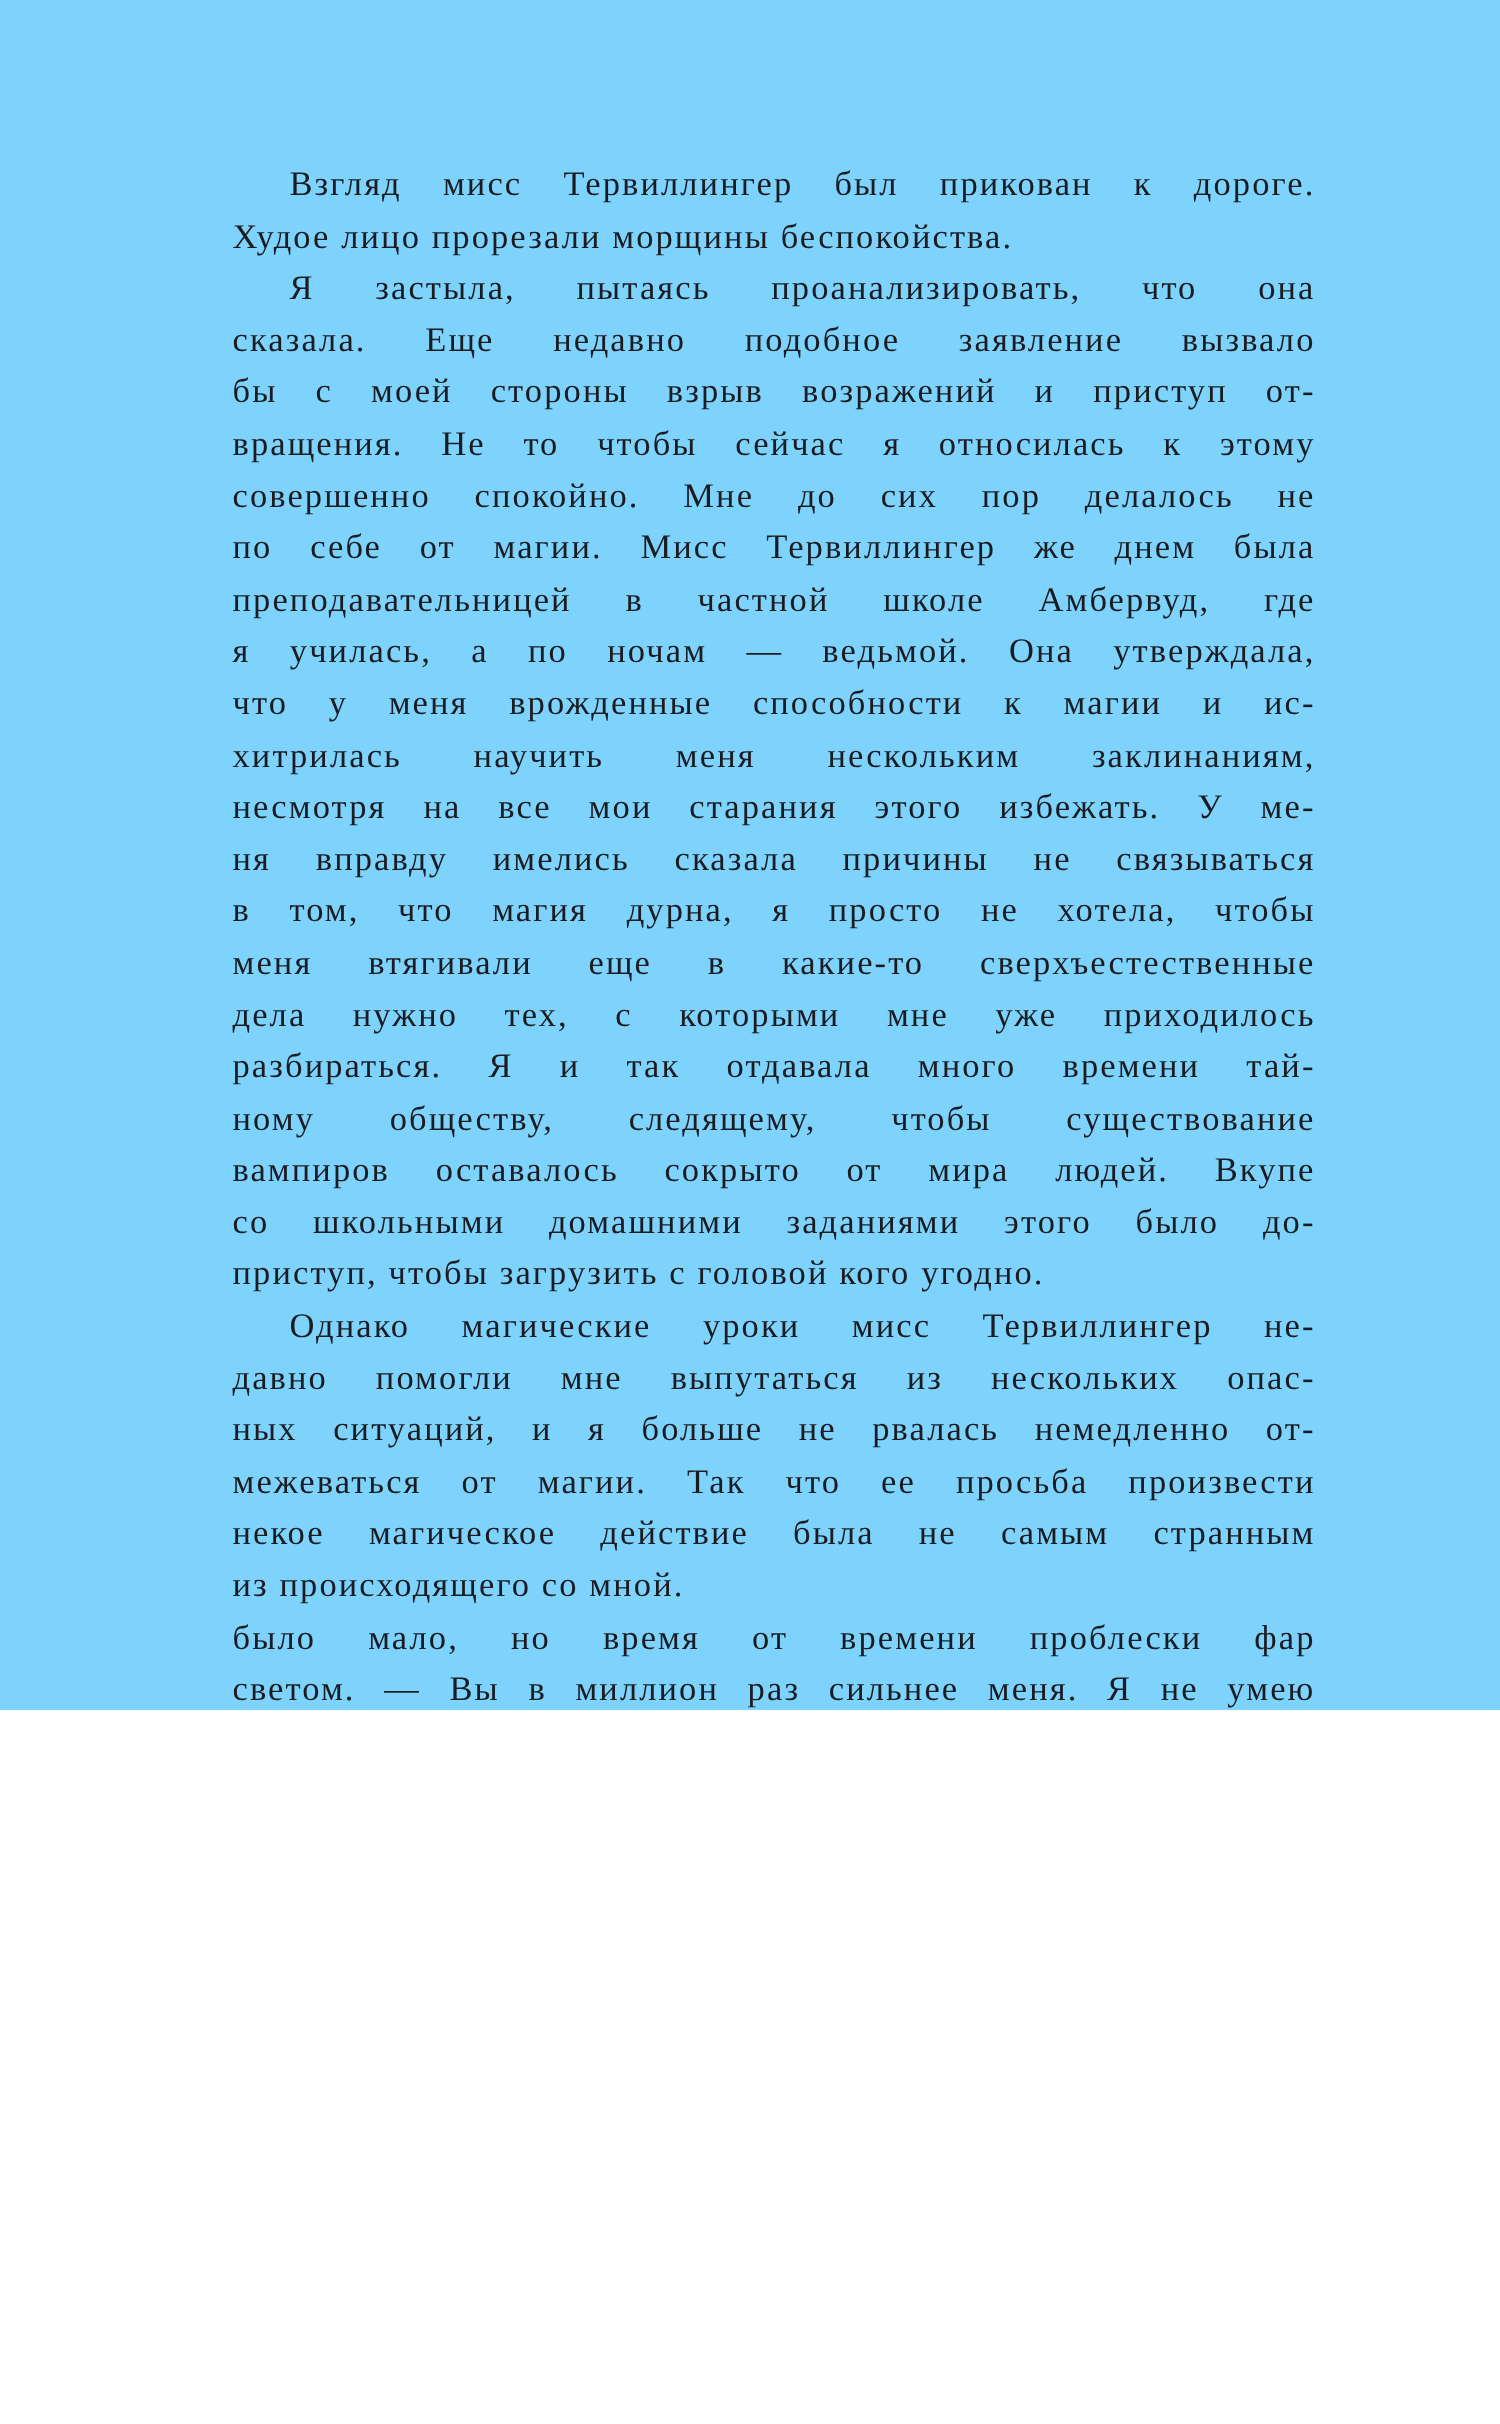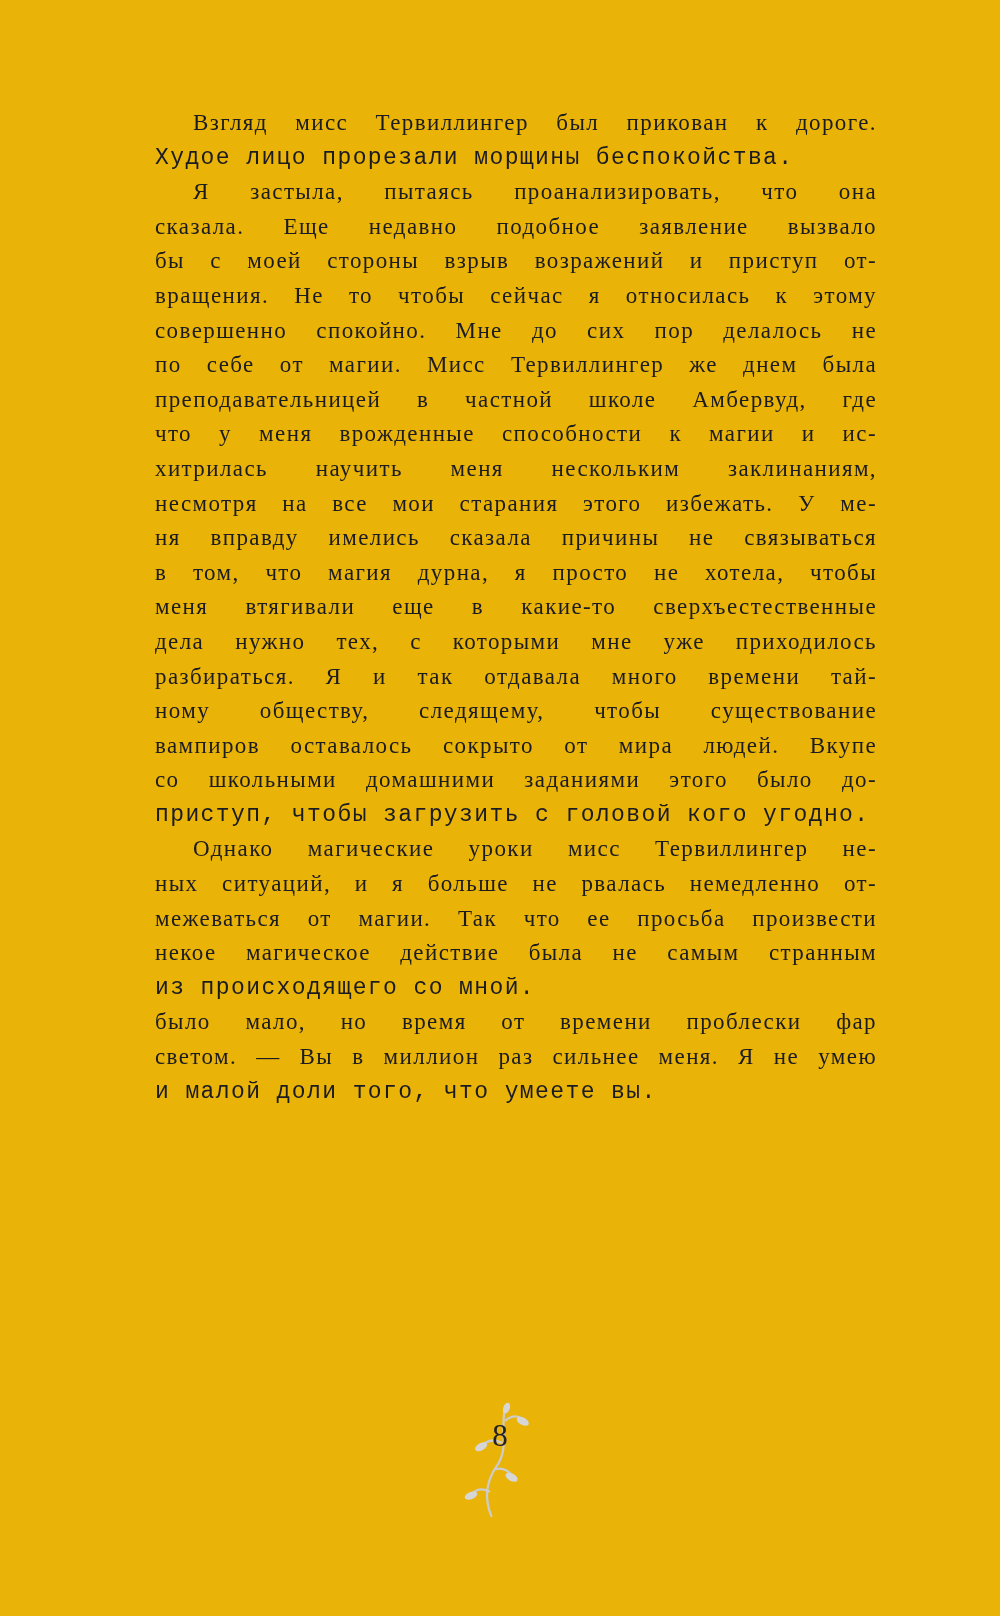--- a/index.html
+++ b/index.html
@@ -3,22 +3,22 @@
 <meta charset="utf-8">
 <style>
   html, body {
     margin: 0;
     padding: 0;
     background: #ffffff;
   }
   .book-page {
     position: relative;
     width: 1000px;
-    height: 1616px;
-    background: #eab308;
+    height: 1140px;
+    background: #7dd3fc;
     font-family: "Liberation Serif", "DejaVu Serif", serif;
     color: #1b1b22;
     overflow: hidden;
   }
   .text-block {
     position: absolute;
     left: 155px;
     top: 106px;
     width: 722px;
     font-size: 23px;
@@ -32,21 +32,20 @@
     text-align: justify;
     text-align-last: justify;
     -moz-text-align-last: justify;
     white-space: normal;
   }
   .line.first {
     text-indent: 38px;
   }
   .line.last {
     text-align-last: start;
-    font-family: Liberation Mono, monospace;
     -moz-text-align-last: start;
   }
   .footer-area {
     position: absolute;
     left: 0;
     right: 0;
     top: 1394px;
     height: 160px;
   }
   .ornament-wrap {
@@ -79,35 +78,37 @@
         <div class="line last">Худое лицо прорезали морщины беспокойства.</div>
       </div>
       <div class="paragraph">
         <div class="line first">Я застыла, пытаясь проанализировать, что она</div>
         <div class="line">сказала. Еще недавно подобное заявление вызвало</div>
         <div class="line">бы с моей стороны взрыв возражений и приступ от-</div>
         <div class="line">вращения. Не то чтобы сейчас я относилась к этому</div>
         <div class="line">совершенно спокойно. Мне до сих пор делалось не</div>
         <div class="line">по себе от магии. Мисс Тервиллингер же днем была</div>
         <div class="line">преподавательницей в частной школе Амбервуд, где</div>
+        <div class="line">я училась, а по ночам — ведьмой. Она утверждала,</div>
         <div class="line">что у меня врожденные способности к магии и ис-</div>
         <div class="line">хитрилась научить меня нескольким заклинаниям,</div>
         <div class="line">несмотря на все мои старания этого избежать. У ме-</div>
         <div class="line">ня вправду имелись сказала причины не связываться</div>
         <div class="line">в том, что магия дурна, я просто не хотела, чтобы</div>
         <div class="line">меня втягивали еще в какие-то сверхъестественные</div>
         <div class="line">дела нужно тех, с которыми мне уже приходилось</div>
         <div class="line">разбираться. Я и так отдавала много времени тай-</div>
         <div class="line">ному обществу, следящему, чтобы существование</div>
         <div class="line">вампиров оставалось сокрыто от мира людей. Вкупе</div>
         <div class="line">со школьными домашними заданиями этого было до-</div>
         <div class="line last">приступ, чтобы загрузить с головой кого угодно.</div>
       </div>
       <div class="paragraph">
         <div class="line first">Однако магические уроки мисс Тервиллингер не-</div>
+        <div class="line">давно помогли мне выпутаться из нескольких опас-</div>
         <div class="line">ных ситуаций, и я больше не рвалась немедленно от-</div>
         <div class="line">межеваться от магии. Так что ее просьба произвести</div>
         <div class="line">некое магическое действие была не самым странным</div>
         <div class="line last">из происходящего со мной.</div>
       </div>
       <div class="paragraph">
         <div class="line">было мало, но время от времени проблески фар</div>
         <div class="line">светом. — Вы в миллион раз сильнее меня. Я не умею</div>
         <div class="line last">и малой доли того, что умеете вы.</div>
       </div>

